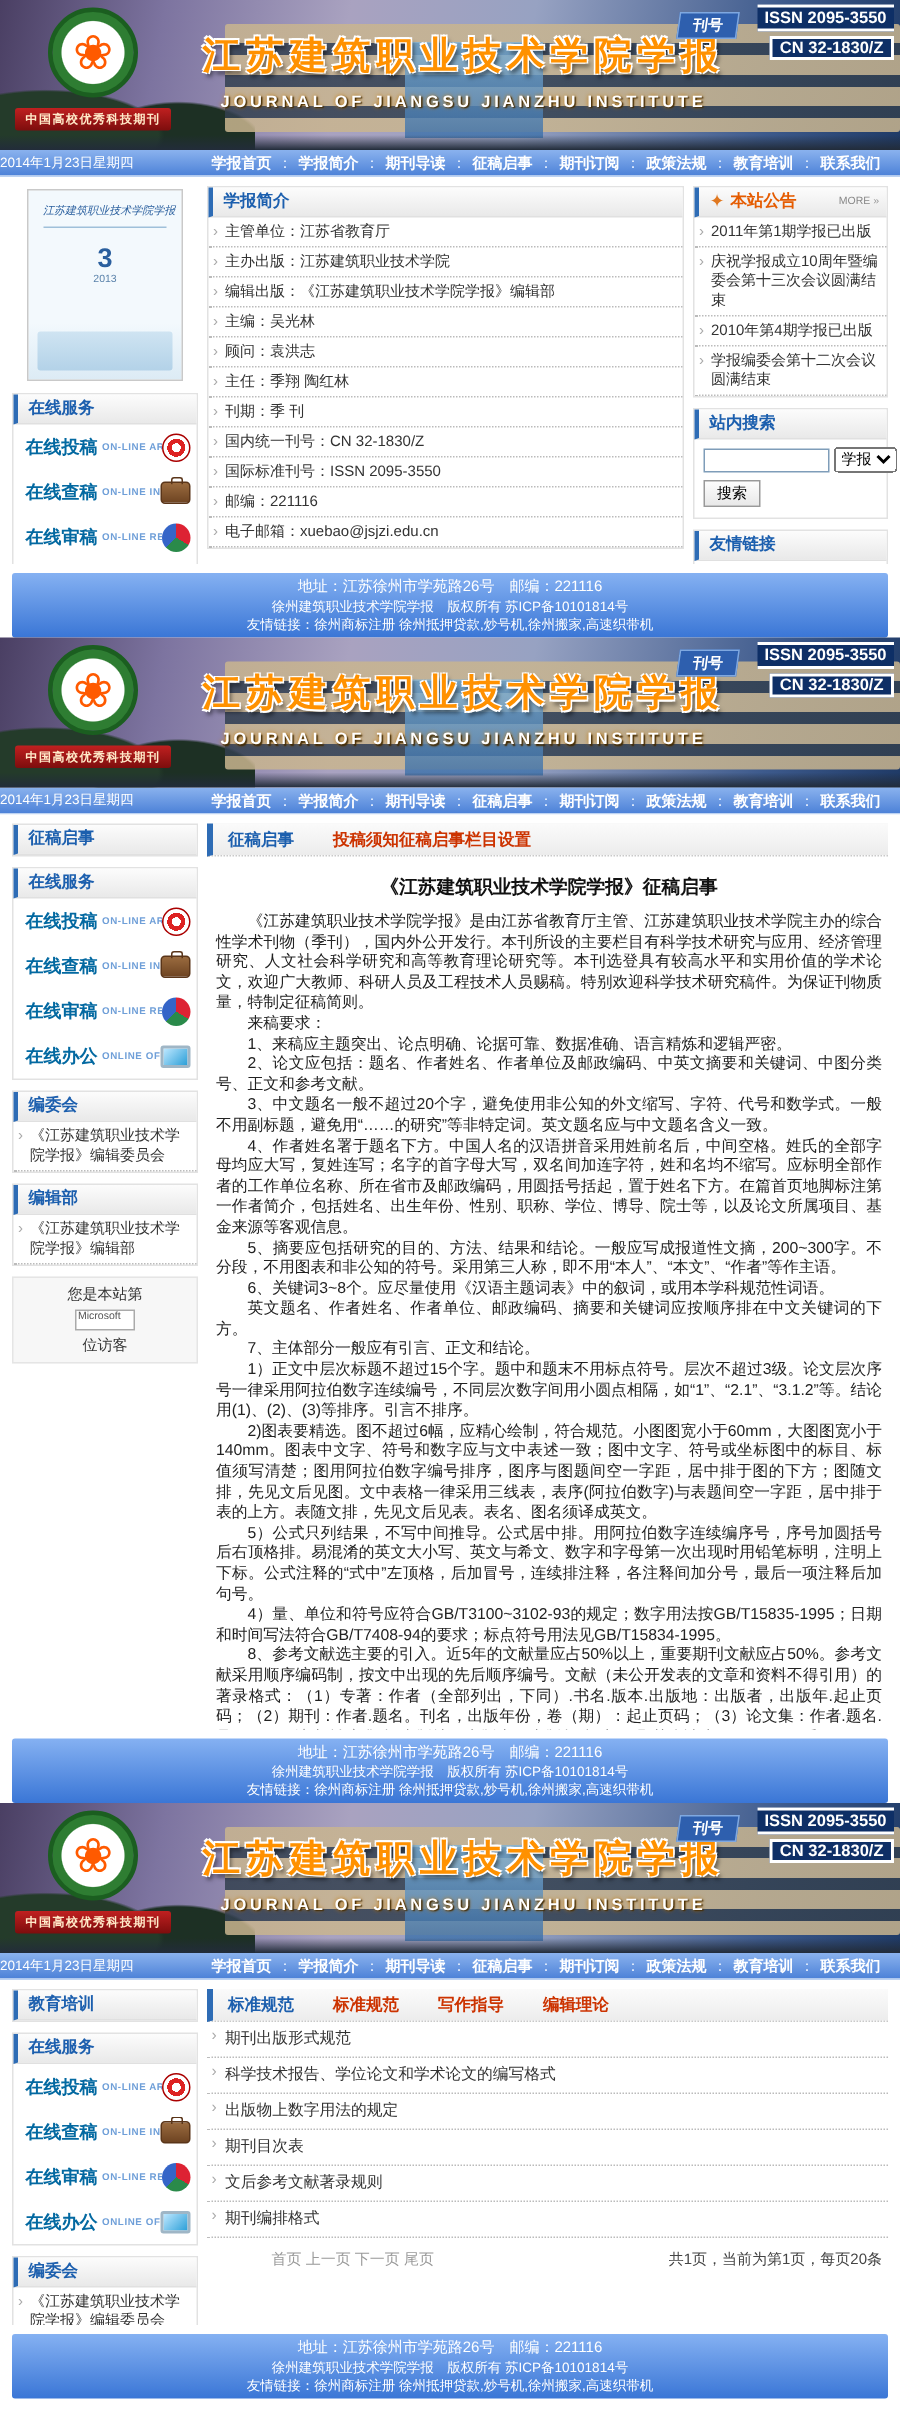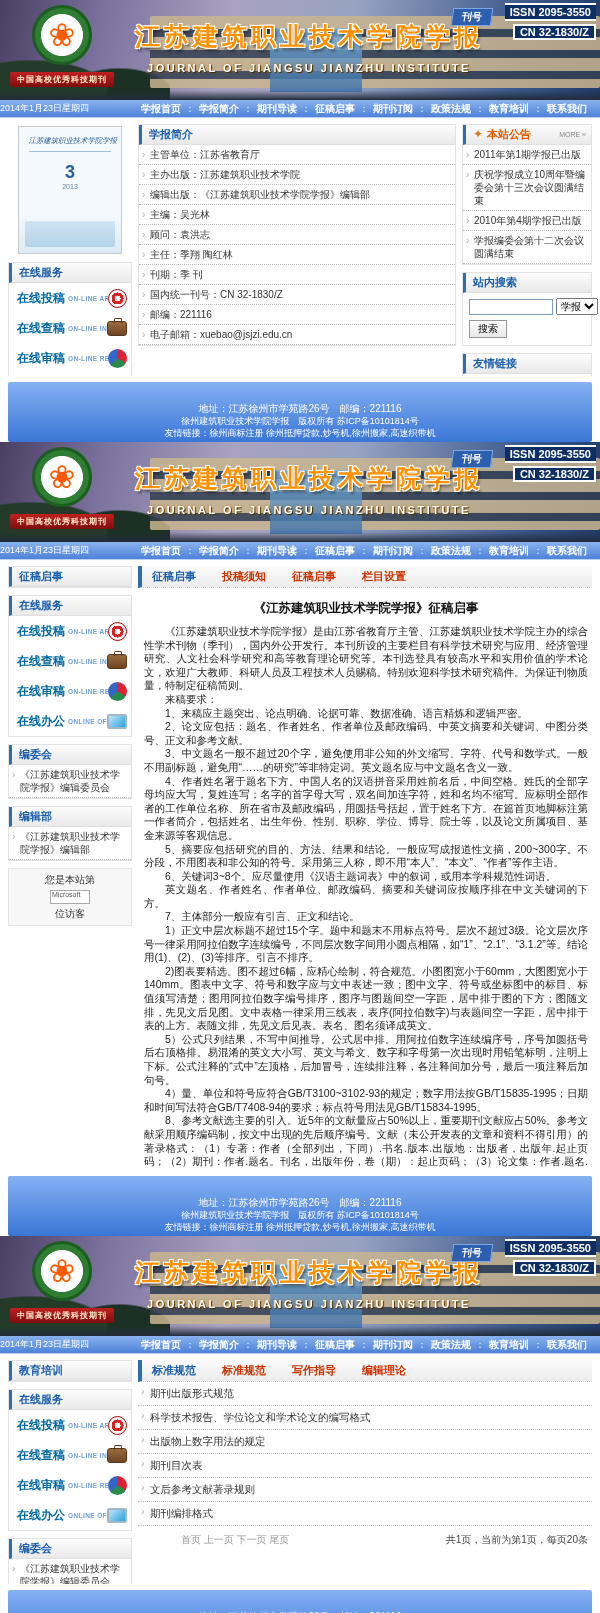--- a/index.html
+++ b/index.html
@@ -128,21 +128,21 @@
 
   .list-body .dotrow { font-size:10.5px; padding:5px 3px 5px 12px; }
   .pagerow { display:flex; justify-content:space-between; align-items:center;
     font-size:10px; color:#999; padding:7px 4px 0; }
   .pagerow .page-info { color:#444; }
   .pager-nav { cursor:pointer;margin-left:39px; }
 
   
   .footer { margin:6px 8px 0; background:linear-gradient(#85b1f2,#3a76d6); border-radius:2px;
     color:#fff; text-align:center; font-size:9px; line-height:12px; padding:4px 0 3px; }
-  .footer .f1 { font-size:10px;margin-top:17px; }
+  .footer .f1 { font-size:10px; }
 </style>
 </head>
 <body>
 
 <section class="shot">
   <div class="banner">
     <div class="trees"></div>
     <div class="bld"></div>
     <div class="glass"></div>
     <div class="logo">
@@ -213,20 +213,21 @@
         <div class="box-head">学报简介</div>
         <div>
             <div class="dotrow">主管单位：江苏省教育厅</div>
             <div class="dotrow">主办出版：江苏建筑职业技术学院</div>
             <div class="dotrow">编辑出版：《江苏建筑职业技术学院学报》编辑部</div>
             <div class="dotrow">主编：吴光林</div>
             <div class="dotrow">顾问：袁洪志</div>
             <div class="dotrow">主任：季翔 陶红林</div>
             <div class="dotrow">刊期：季 刊</div>
             <div class="dotrow">国内统一刊号：CN 32-1830/Z</div>
+            <div class="dotrow">国际标准刊号：ISSN 2095-3550</div>
             <div class="dotrow">邮编：221116</div>
             <div class="dotrow">电子邮箱：xuebao@jsjzi.edu.cn</div>
           </div>
       </div>
     </div>
     <div class="col-right">
       <div class="box">
         <div class="box-head orange">
           <span class="compass-icon"></span>
           <span>本站公告</span>
@@ -339,21 +340,21 @@
       </div>
       <div class="counter">
         <span>您是本站第</span>
         <span class="counter-img">Microsoft</span>
         <span>位访客</span>
       </div>
     </div>
     <div class="col-main">
       <div class="tabbar">
         <span class="tab-current">征稿启事</span>
-        <span class="tabs-wrap" style="display:flex;gap:26px;text-align:right;">
+        <span class="tabs-wrap" style="display:flex;text-align:right;">
             <span class="tab">投稿须知</span>
             <span class="tab">征稿启事</span>
             <span class="tab">栏目设置</span>
           </span>
       </div>
       <div class="article">
         <div class="article-title">《江苏建筑职业技术学院学报》征稿启事</div>
         <div>
             <p class="para">《江苏建筑职业技术学院学报》是由江苏省教育厅主管、江苏建筑职业技术学院主办的综合性学术刊物（季刊），国内外公开发行。本刊所设的主要栏目有科学技术研究与应用、经济管理研究、人文社会科学研究和高等教育理论研究等。本刊选登具有较高水平和实用价值的学术论文，欢迎广大教师、科研人员及工程技术人员赐稿。特别欢迎科学技术研究稿件。为保证刊物质量，特制定征稿简则。</p>
             <p class="para">来稿要求：</p>

